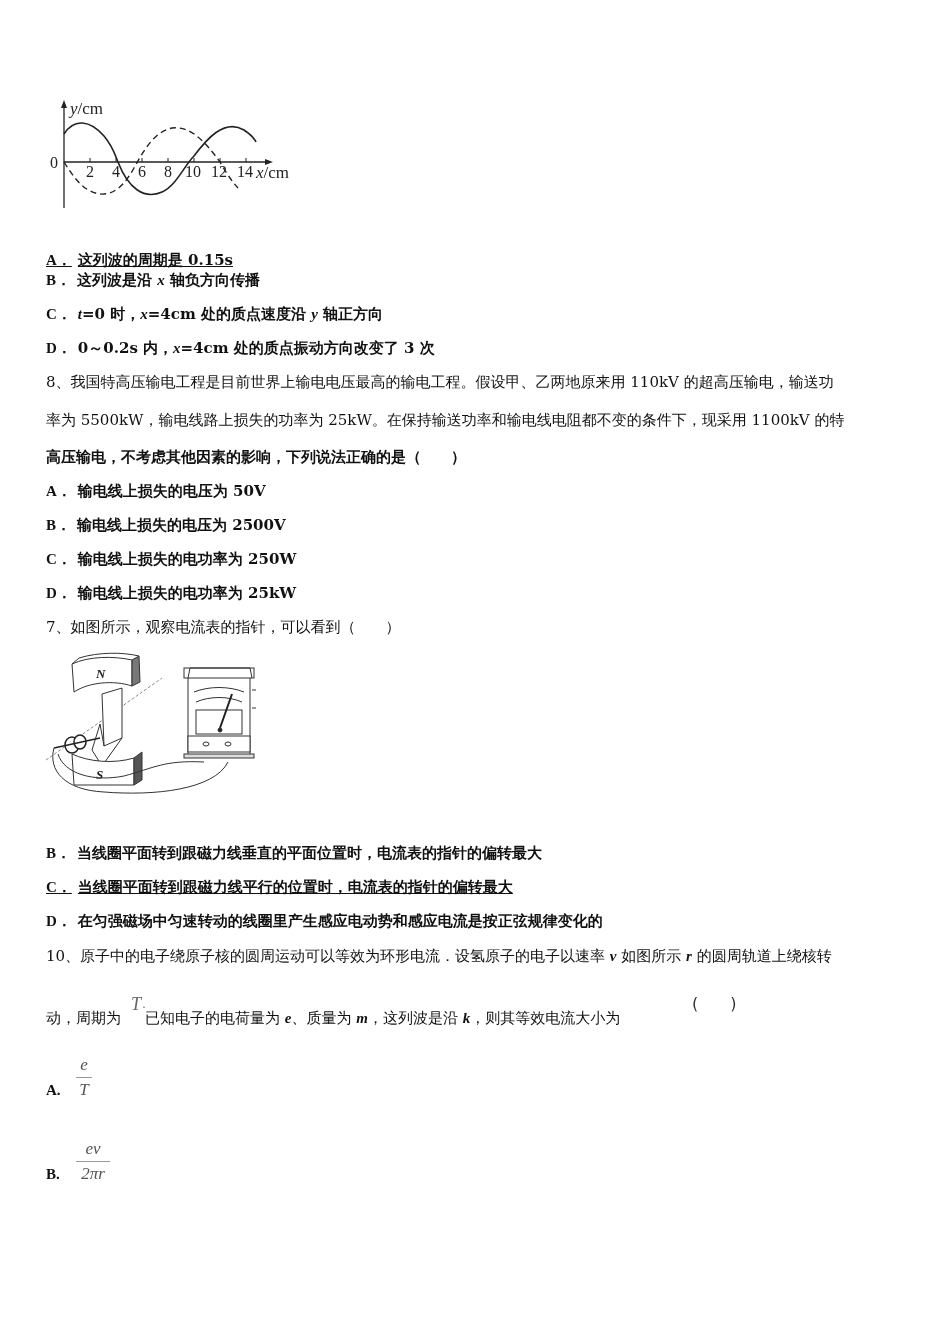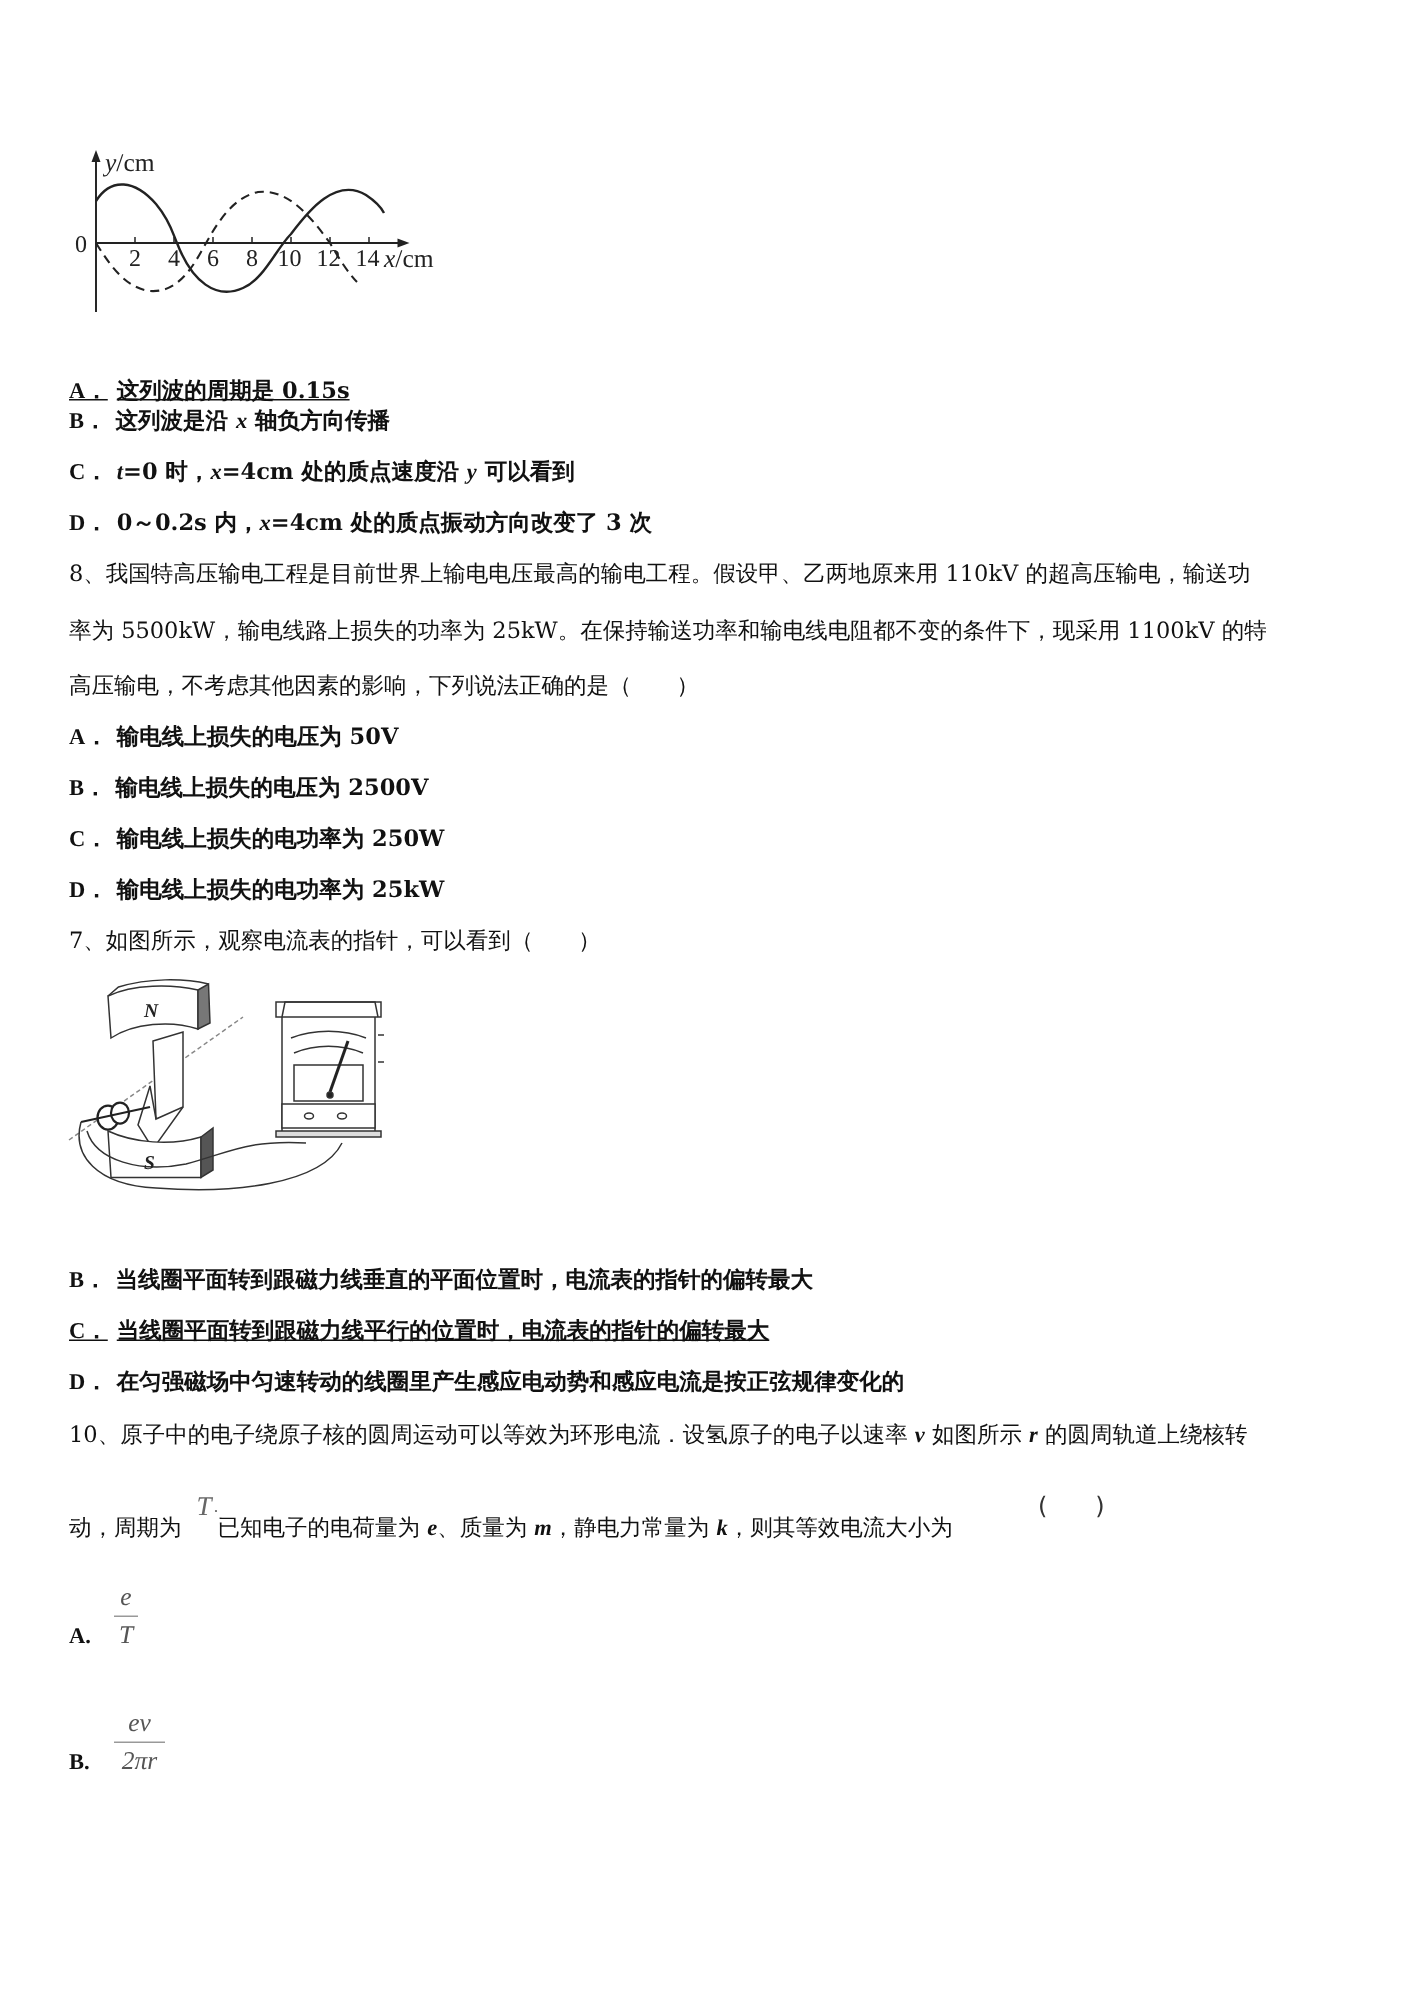--- a/index.html
+++ b/index.html
@@ -66,29 +66,29 @@
     <text x="212" y="82" font-family="Liberation Serif, serif" font-size="17" fill="#222"><tspan font-style="italic">x</tspan>/cm</text>
   </svg>
 
   <div class="line" style="top:250px;text-decoration:underline;">
     <span class="opt-letter">A．</span><span>这列波的周期是 0.15s</span>
   </div>
   <div class="line" style="top:270px;">
     <span class="opt-letter">B．</span><span>这列波是沿 </span><span class="it">x</span><span> 轴负方向传播</span>
   </div>
   <div class="line" style="top:304px;">
-    <span class="opt-letter">C．</span><span class="it">t</span><span>=0 时，</span><span class="it">x</span><span>=4cm 处的质点速度沿 </span><span class="it">y</span><span> 可以看到</span>
+    <span class="opt-letter">C．</span><span class="it">t</span><span>=0 时，</span><span class="it">x</span><span>=4cm 处的质点速度沿 </span><span class="it">y</span><span> 轴正方向</span>
   </div>
   <div class="line" style="top:338px;">
     <span class="opt-letter">D．</span><span>0～0.2s 内，</span><span class="it">x</span><span>=4cm 处的质点振动方向改变了 3 次</span>
   </div>
 
   <div class="line" style="top:372px; font-weight:normal;">8、我国特高压输电工程是目前世界上输电电压最高的输电工程。假设甲、乙两地原来用 110kV 的超高压输电，输送功</div>
   <div class="line" style="top:410px; font-weight:normal;">率为 5500kW，输电线路上损失的功率为 25kW。在保持输送功率和输电线电阻都不变的条件下，现采用 1100kV 的特</div>
-  <div class="line" style="top:447px; font-weight:normal;">高压输电，不考虑其他因素的影响，下列说法正确的是（　　）</div>
+  <div class="line" style="top:447px; font-weight:bold;">高压输电，不考虑其他因素的影响，下列说法正确的是（　　）</div>
 
   <div class="line" style="top:481px;">
     <span class="opt-letter">A．</span><span>输电线上损失的电压为 50V</span>
   </div>
   <div class="line" style="top:515px;">
     <span class="opt-letter">B．</span><span>输电线上损失的电压为 2500V</span>
   </div>
   <div class="line" style="top:549px;">
     <span class="opt-letter">C．</span><span>输电线上损失的电功率为 250W</span>
   </div>
@@ -146,21 +146,21 @@
     <span class="opt-letter">C．</span><span>当线圈平面转到跟磁力线平行的位置时，电流表的指针的偏转最大</span>
   </div>
   <div class="line" style="top:911px;">
     <span class="opt-letter">D．</span><span>在匀强磁场中匀速转动的线圈里产生感应电动势和感应电流是按正弦规律变化的</span>
   </div>
 
   <div class="line" style="top:946px; font-weight:normal;">
     <span>10、原子中的电子绕原子核的圆周运动可以等效为环形电流．设氢原子的电子以速率 </span><span class="it ser">v</span><span> 如图所示 </span><span class="it ser">r</span><span> 的圆周轨道上绕核转</span>
   </div>
   <div class="line" style="top:1008px; font-weight:normal;">
-    <span>动，周期为</span><span style="display:inline-block;width:24px;"></span><span>已知电子的电荷量为 </span><span class="it ser">e</span><span>、质量为 </span><span class="it ser">m</span><span>，静电力常量为 </span><span class="it ser">k</span><span>，则其等效电流大小为</span>
+    <span>动，周期为</span><span style="display:inline-block;width:24px;"></span><span>已知电子的电荷量为 </span><span class="it ser">e</span><span>、质量为 </span><span class="it ser">m</span><span>，这列波是沿 </span><span class="it ser">k</span><span>，则其等效电流大小为</span>
   </div>
   <span class="smallT" style="left:131px;top:994px;">T</span>
   <span class="smallT" style="left:142px;top:1000px;font-size:12px;font-style:normal;">·</span>
   <span class="paren" style="position:absolute;left:692px;top:994px;font-size:16px;">(　　)</span>
 
   <div class="line" style="top:1080px;">
     <span class="opt-letter">A.</span>
   </div>
   <div class="frac" style="left:76px;top:1054px;width:16px;">
     <span class="num">e</span>

